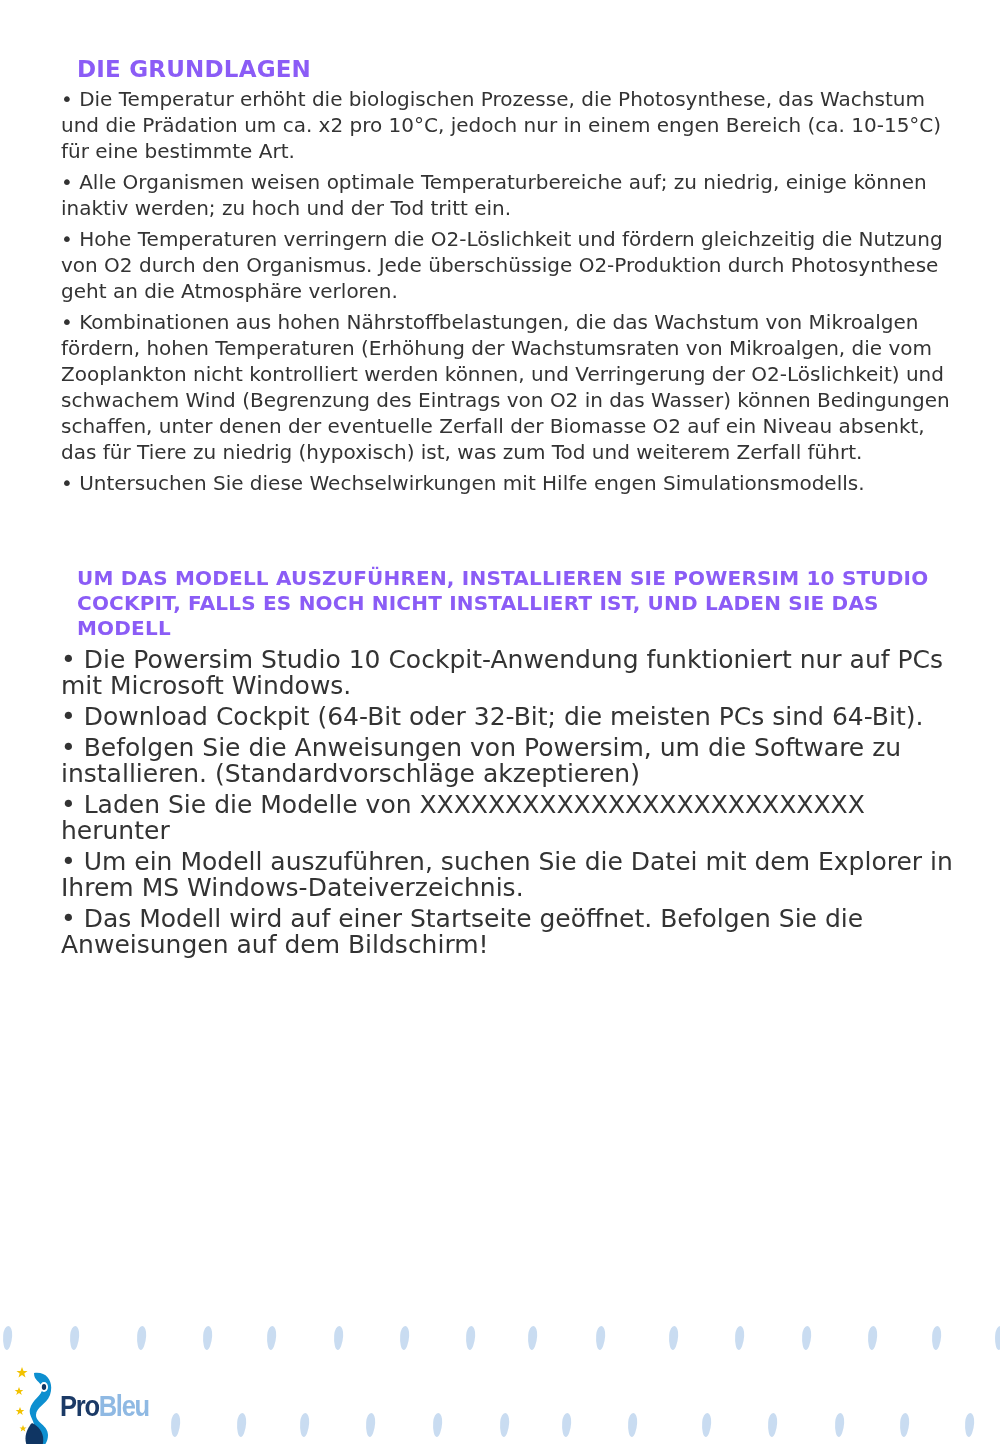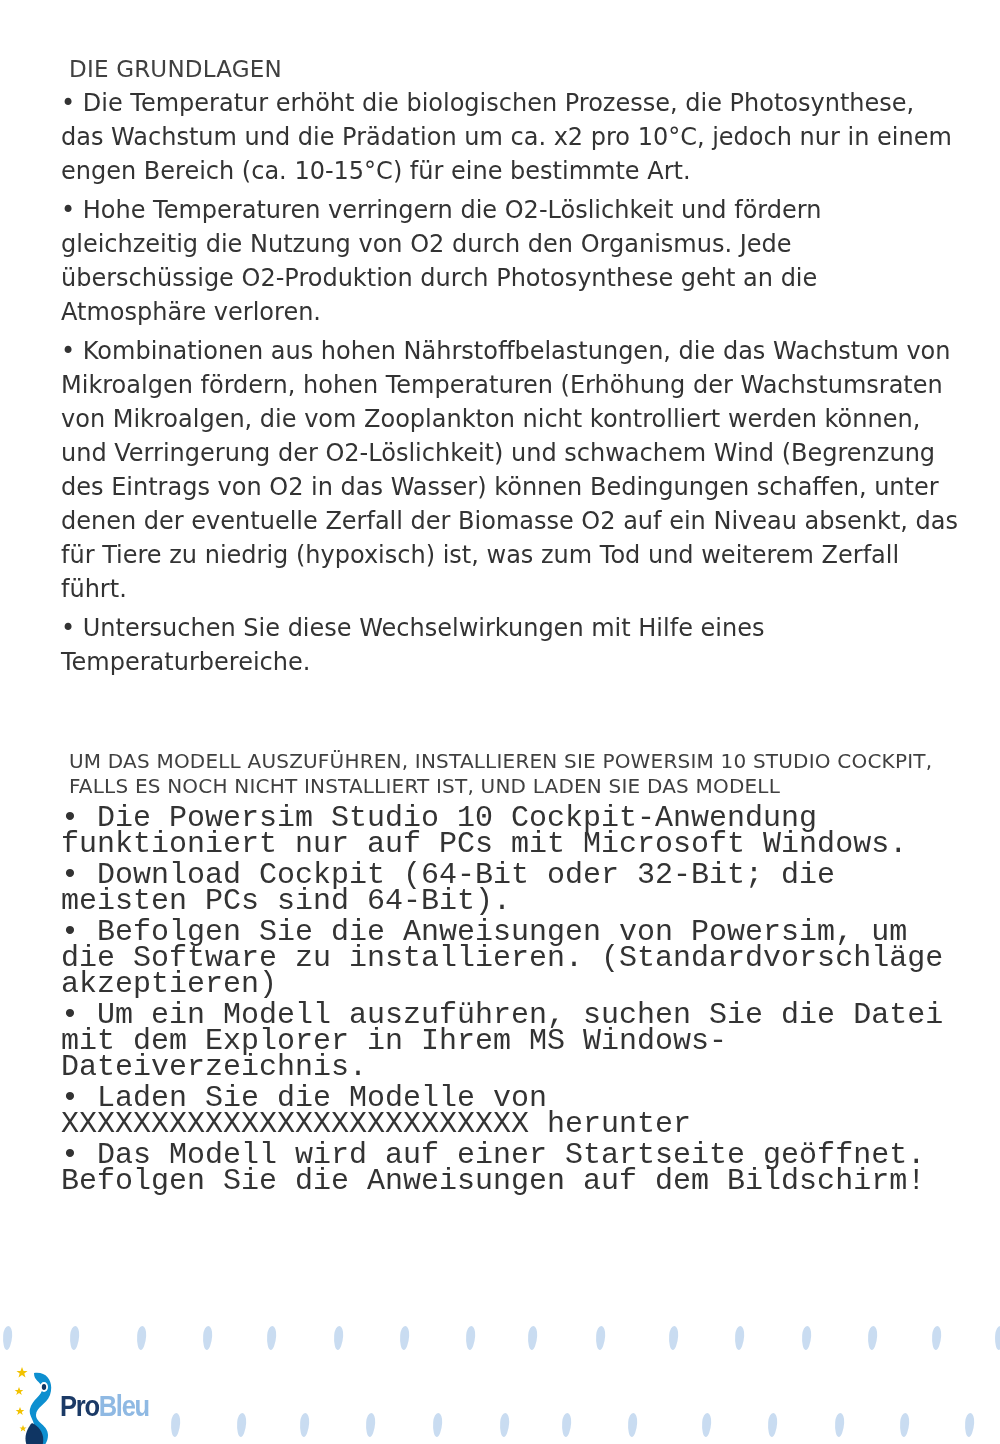--- a/index.html
+++ b/index.html
@@ -1,51 +1,52 @@
 <!DOCTYPE html>
 <html><head>
 <meta charset="utf-8">
 <style>
   html, body { margin: 0; padding: 0; background: #ffffff; }
   body { width: 1000px; height: 1444px; position: relative; overflow: hidden;
          font-family: "DejaVu Sans", sans-serif; color: #333333; }
   .content { position: absolute; left: 61px; top: 56px; width: 900px; }
-  h2 { font-size: 23px; font-weight: normal; margin: 0 0 4px 8px; line-height: 26px; color: #404040; letter-spacing: 0.2px; }
-  p.bullet { font-size: 24px; line-height: 34px; margin: 0 0 5px 0; }
+  h2 { font-size: 23px; font-weight: bold; margin: 0 0 4px 16px; line-height: 26px; color: #8b5cf6; letter-spacing: 0.2px; }
+  p.bullet { font-size: 20px; line-height: 26px; margin: 0 0 5px 0; }
   .section2 { margin-top: 70px; }
   .section2 h2 { font-size: 20px; line-height: 25px; margin-bottom: 6px; }
-  .section2 p.bullet { font-size: 30px; line-height: 26px; margin-bottom: 5px; font-family: Liberation Mono, monospace; }
+  .section2 p.bullet { font-size: 25px; line-height: 26px; margin-bottom: 5px; }
   .footer { position: absolute; left: 0; top: 1310px; width: 1000px; height: 184px; }
   .drop { position: absolute; width: 9px; height: 24px; background: #c9dcf1;
           border-radius: 50% 50% 50% 50% / 40% 40% 60% 60%; transform: rotate(4deg); }
   .logo { position: absolute; left: 14px; top: 55px; width: 130px; height: 90px; }
   .logo-text { position: absolute; left: 46px; top: 24px; font-family: "Liberation Sans", sans-serif;
                font-weight: bold; font-size: 30px; letter-spacing: -1.5px; transform: scaleX(0.85); transform-origin: left; }
   .logo-pro { color: #1b3a66; }
   .logo-bleu { color: #8fb9e3; }
 </style>
 </head>
 <body>
 
 <div class="content">
   <section>
     <h2>DIE GRUNDLAGEN</h2>
     <p class="bullet">• Die Temperatur erhöht die biologischen Prozesse, die Photosynthese, das Wachstum und die Prädation um ca. x2 pro 10°C, jedoch nur in einem engen Bereich (ca. 10-15°C) für eine bestimmte Art.</p>
+    <p class="bullet">• Alle Organismen weisen optimale Temperaturbereiche auf; zu niedrig, einige können inaktiv werden; zu hoch und der Tod tritt ein.</p>
     <p class="bullet">• Hohe Temperaturen verringern die O2-Löslichkeit und fördern gleichzeitig die Nutzung von O2 durch den Organismus. Jede überschüssige O2-Produktion durch Photosynthese geht an die Atmosphäre verloren.</p>
     <p class="bullet">• Kombinationen aus hohen Nährstoffbelastungen, die das Wachstum von Mikroalgen fördern, hohen Temperaturen (Erhöhung der Wachstumsraten von Mikroalgen, die vom Zooplankton nicht kontrolliert werden können, und Verringerung der O2-Löslichkeit) und schwachem Wind (Begrenzung des Eintrags von O2 in das Wasser) können Bedingungen schaffen, unter denen der eventuelle Zerfall der Biomasse O2 auf ein Niveau absenkt, das für Tiere zu niedrig (hypoxisch) ist, was zum Tod und weiterem Zerfall führt.</p>
-    <p class="bullet">• Untersuchen Sie diese Wechselwirkungen mit Hilfe eines Temperaturbereiche.</p>
+    <p class="bullet">• Untersuchen Sie diese Wechselwirkungen mit Hilfe engen Simulationsmodells.</p>
   </section>
 
   <section class="section2">
     <h2>UM DAS MODELL AUSZUFÜHREN, INSTALLIEREN SIE POWERSIM 10 STUDIO COCKPIT, FALLS ES NOCH NICHT INSTALLIERT IST, UND LADEN SIE DAS MODELL</h2>
     <p class="bullet">• Die Powersim Studio 10 Cockpit-Anwendung funktioniert nur auf PCs mit Microsoft Windows.</p>
     <p class="bullet">• Download Cockpit (64-Bit oder 32-Bit; die meisten PCs sind 64-Bit).</p>
     <p class="bullet">• Befolgen Sie die Anweisungen von Powersim, um die Software zu installieren. (Standardvorschläge akzeptieren)</p>
+    <p class="bullet">• Laden Sie die Modelle von XXXXXXXXXXXXXXXXXXXXXXXXXX herunter</p>
     <p class="bullet">• Um ein Modell auszuführen, suchen Sie die Datei mit dem Explorer in Ihrem MS Windows-Dateiverzeichnis.</p>
-    <p class="bullet">• Laden Sie die Modelle von XXXXXXXXXXXXXXXXXXXXXXXXXX herunter</p>
     <p class="bullet">• Das Modell wird auf einer Startseite geöffnet. Befolgen Sie die Anweisungen auf dem Bildschirm!</p>
   </section>
 </div>
 
 <div class="footer">
   <div class="drops">
 
     <span class="drop" style="left:3px;top:16px"></span>
     <span class="drop" style="left:70px;top:16px"></span>
     <span class="drop" style="left:137px;top:16px"></span>

